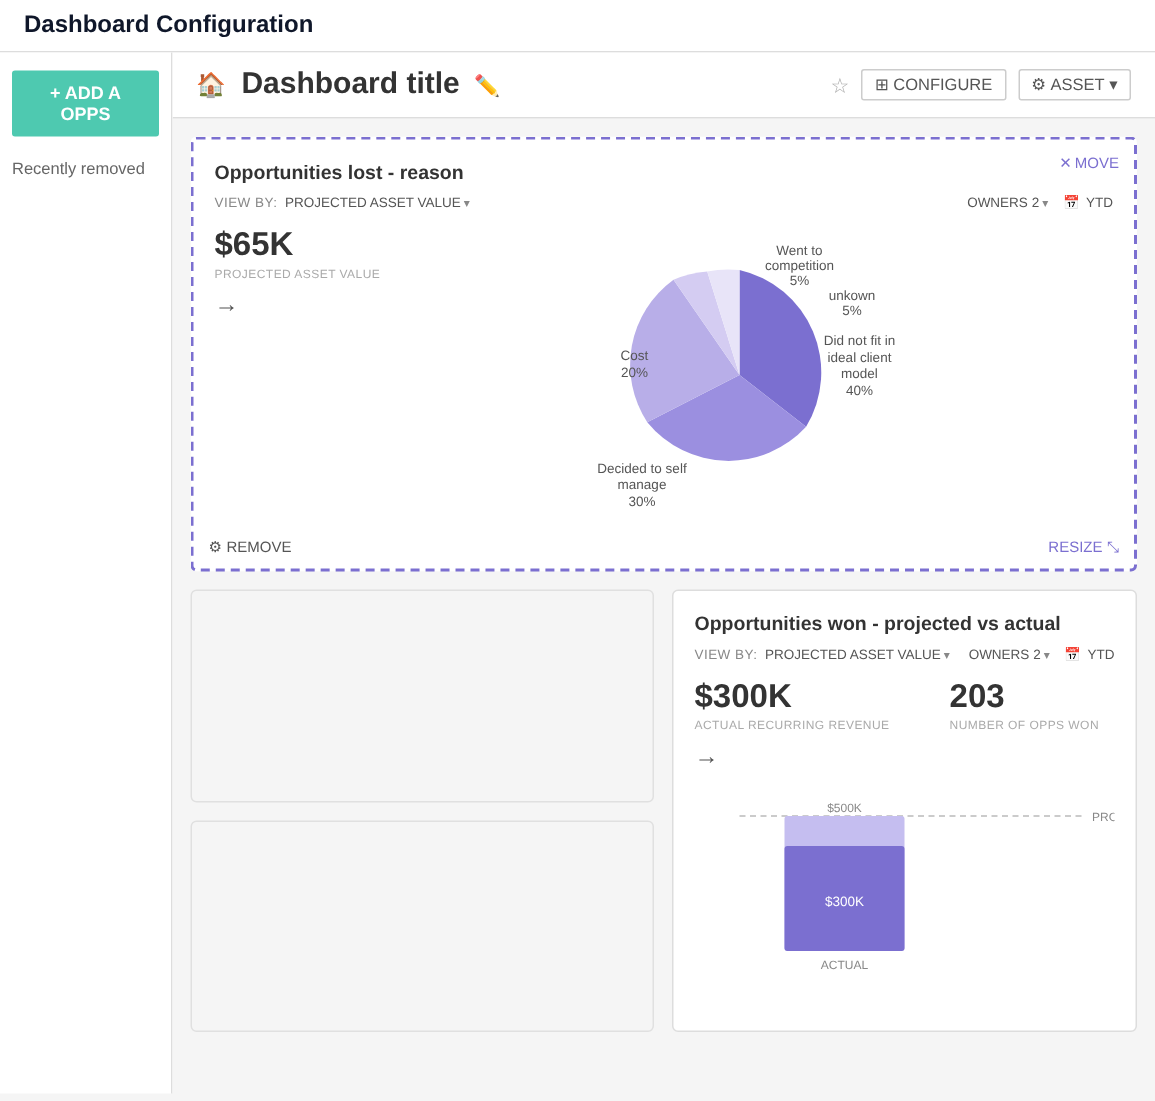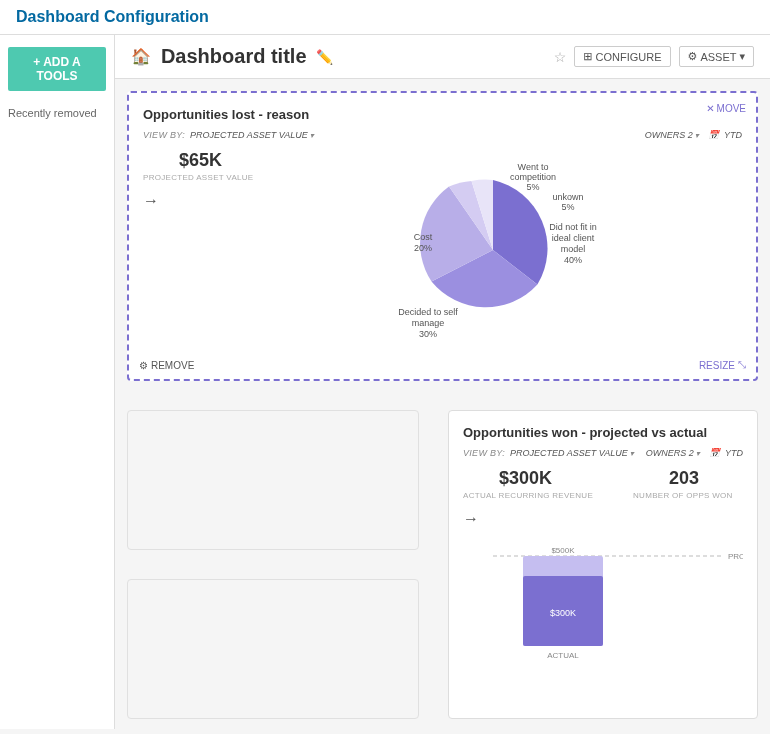--- a/index.html
+++ b/index.html
@@ -4,21 +4,21 @@
   <style>
     * { box-sizing: border-box; margin: 0; padding: 0; }
     body { font-family: Arial, sans-serif; background: #f5f5f5; width: 770px; height: 734px; overflow: hidden; }
 
     .top-bar {
       background: #fff;
       border-bottom: 1px solid #ddd;
       padding: 8px 16px;
       font-size: 16px;
       font-weight: 600;
-      color: #0369a1;
+      color: #0f172a;
     }
 
     .main-layout {
       display: flex;
       height: calc(734px - 40px);
     }
 
     .sidebar {
       width: 115px;
       background: #fff;
@@ -98,21 +98,21 @@
       border-radius: 2px;
     }
 
     .star-icon { color: #aaa; font-size: 14px; }
 
     .dashboard-grid {
       padding: 12px;
       display: grid;
       grid-template-columns: 1fr;
       grid-template-rows: auto auto auto;
-      gap: 29px;
+      gap: 12px;
     }
 
     .card {
       background: #fff;
       border-radius: 4px;
       border: 1px solid #ddd;
       padding: 14px;
       position: relative;
     }
 
@@ -152,21 +152,20 @@
       gap: 2px;
       border: none;
       background: none;
     }
 
     .card-filter-row {
       display: flex;
       align-items: flex-end;
       justify-content: space-between;
       margin-bottom: 10px;
-      font-style: italic;
     }
 
     .filter-label {
       font-size: 9px;
       color: #888;
       text-transform: uppercase;
       letter-spacing: 0.3px;
     }
 
     .filter-dropdown {
@@ -174,24 +173,23 @@
       color: #888;
       display: flex;
       align-items: center;
       gap: 2px;
       cursor: pointer;
     }
 
     .stat-block { }
 
     .stat-value {
-      font-size: 18px;
+      font-size: 22px;
       font-weight: 700;
       color: #333;
-      margin-left: 36px;
     }
 
     .stat-label {
       font-size: 8px;
       color: #aaa;
       text-transform: uppercase;
       letter-spacing: 0.3px;
       margin-top: 2px;
     }
 
@@ -248,21 +246,21 @@
 </head>
 <body>
 
 <div class="top-bar">
   <span>Dashboard Configuration</span>
 </div>
 
 <div class="main-layout">
 
   <div class="sidebar">
-    <button class="add-card-btn">+ ADD A TOOLS</button>
+    <button class="add-card-btn">+ ADD A OPPS</button>
     <div class="recently-removed">Recently removed</div>
   </div>
 
   <div class="content-area">
 
     <div class="dashboard-header">
       <span class="home-icon">🏠</span>
       <span class="dashboard-title">Dashboard title</span>
       <span class="edit-icon">✏️</span>
       <div class="header-actions">

